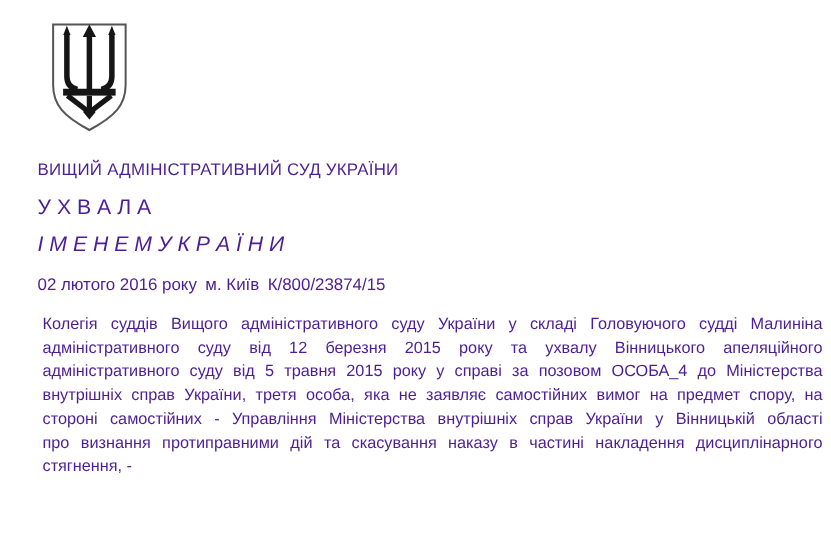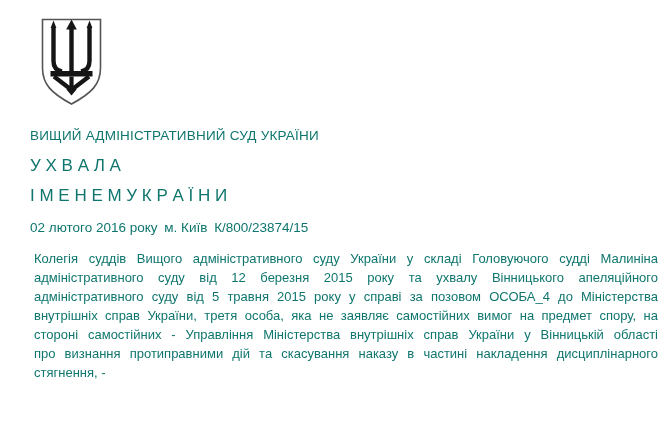--- a/index.html
+++ b/index.html
@@ -4,21 +4,21 @@
 <style>
   * { box-sizing: border-box; }
   html, body { margin: 0; padding: 0; background: #ffffff; }
   .page {
     position: relative;
     width: 665px;
     height: 426px;
     background: #ffffff;
     overflow: hidden;
     font-family: "Liberation Sans", sans-serif;
-    color: #0f766e;
+    color: #4c1d95;
   }
   .emblem {
     position: absolute;
     left: 38px;
     top: 16px;
     width: 67px;
     height: 92px;
   }
   .emblem svg { display: block; width: 100%; height: 100%; }
   .content {
@@ -31,21 +31,21 @@
     font-size: 13.5px;
     line-height: 15px;
     margin: 0 0 15px 0;
     letter-spacing: 0.2px;
   }
   .heading {
     font-size: 17px;
     line-height: 15px;
     margin: 12px 0 15px 0;
   }
-  .heading.imenem { margin-bottom: 17px; }
+  .heading.imenem { margin-bottom: 17px; font-style: italic; }
   .dateline {
     font-size: 13.5px;
     line-height: 15px;
     margin: 0 0 14px 0;
   }
   .dateline span { margin-right: 3px; }
   .decision-body { margin: 4px; }
   .body-line {
     font-size: 13px;
     line-height: 19px;

